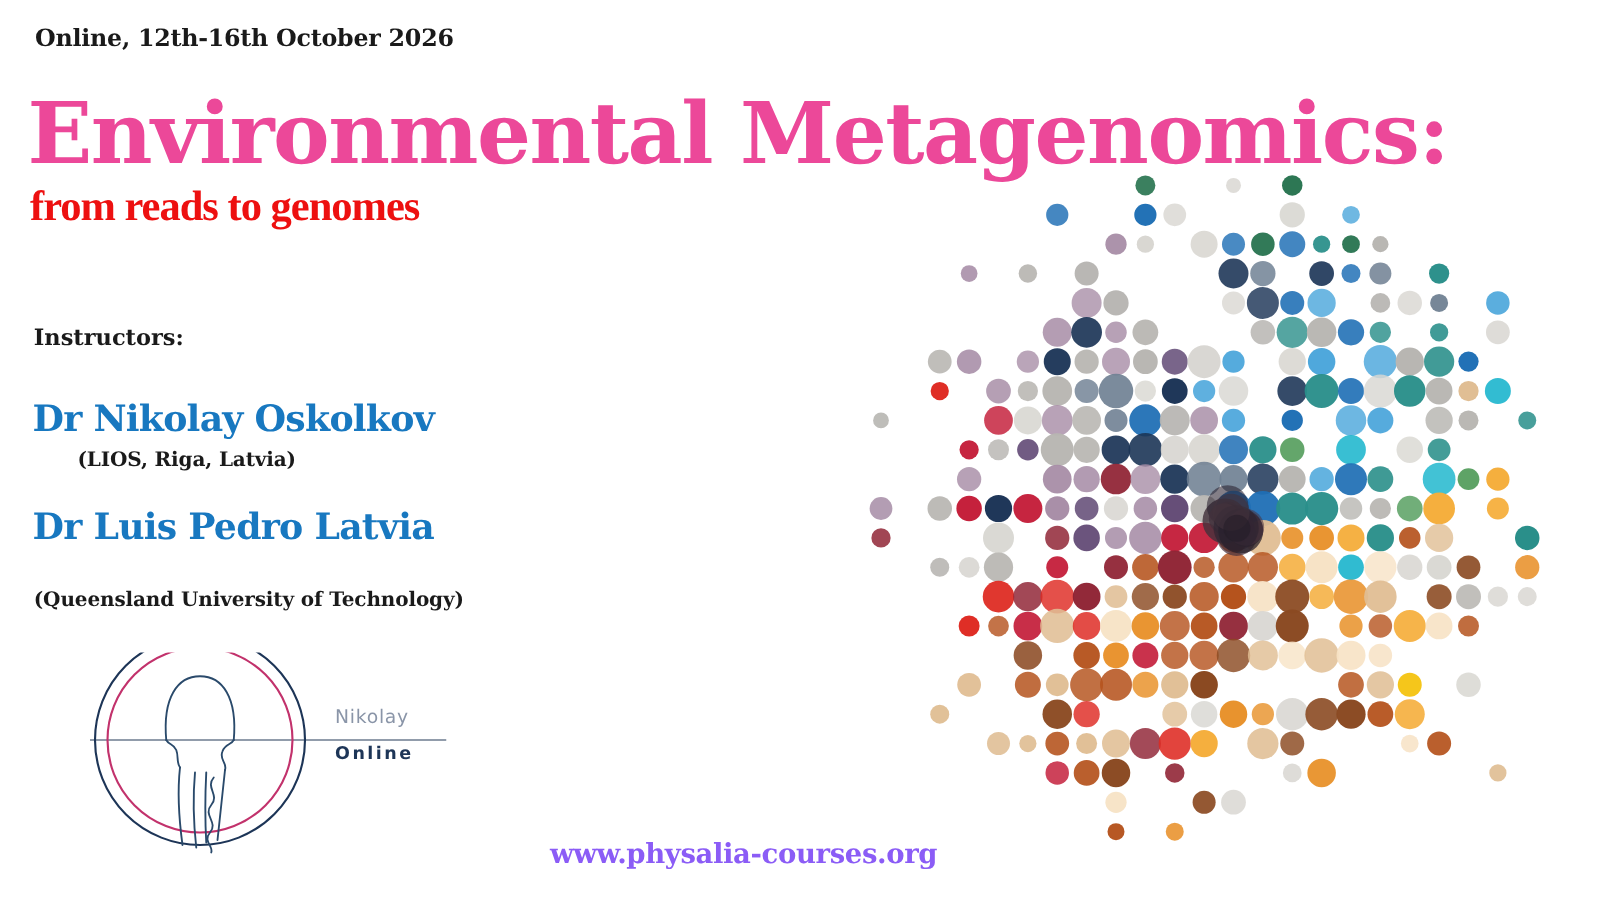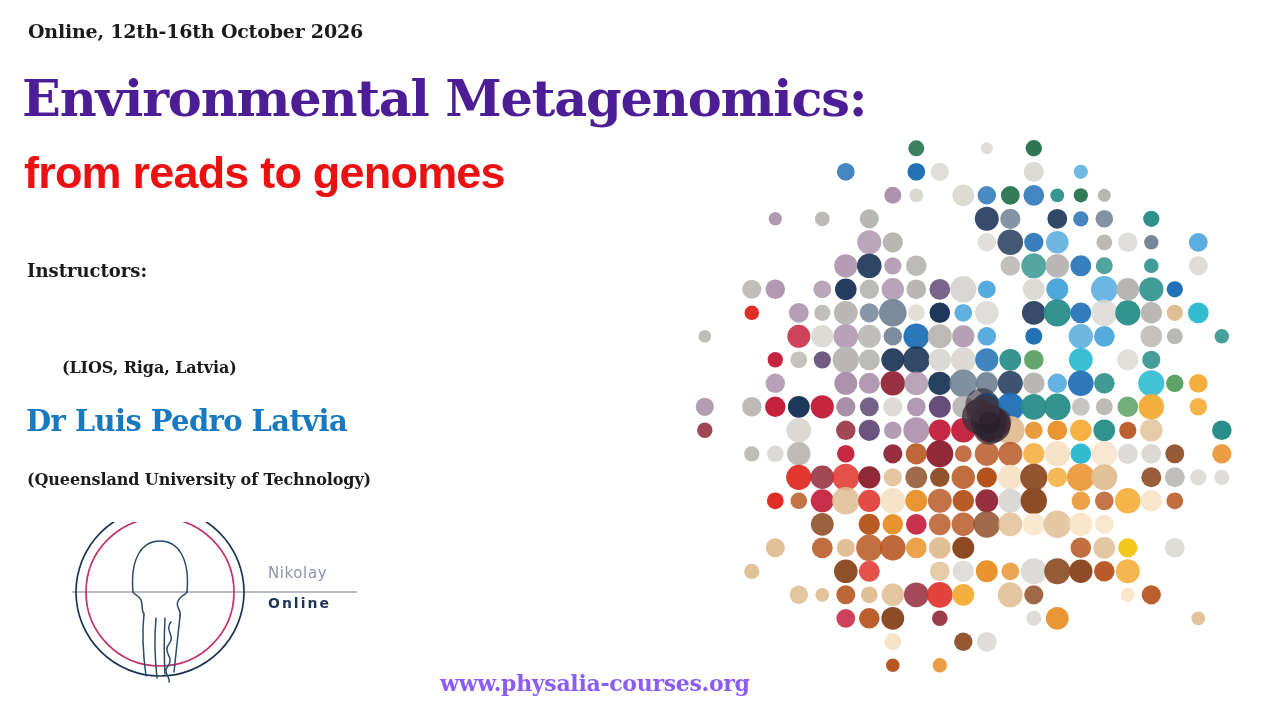--- a/index.html
+++ b/index.html
@@ -31,34 +31,34 @@
     color: #1a1a1a;
     white-space: nowrap;
   }
 
   .title-main {
     position: absolute;
     left: 22px;
     top: 72px;
     font-family: "DejaVu Serif", serif;
     font-weight: 700;
-    font-size: 51px;
+    font-size: 68px;
     line-height: 1.05;
     letter-spacing: -1.2px;
-    color: #4c1d95;
+    color: #ec4899;
     white-space: nowrap;
   }
 
   .title-sub {
     position: absolute;
     left: 24px;
     top: 147px;
-    font-family: Liberation Sans, sans-serif;
-    font-weight: 700;
-    font-size: 45px;
+    font-family: Liberation Serif, serif;
+    font-weight: 700;
+    font-size: 34px;
     letter-spacing: -0.8px;
     color: #ED1010;
     white-space: nowrap;
   }
 
   .instructors-label {
     position: absolute;
     left: 27px;
     top: 250px;
     font-family: "DejaVu Serif", serif;
@@ -154,20 +154,21 @@
 <div id="poster">
 
   <div class="date-line">Online, 12th-16th October 2026</div>
 
   <div class="title-main">Environmental Metagenomics:</div>
 
   <div class="title-sub">from reads to genomes</div>
 
   <div class="instructors-label">Instructors:</div>
 
+  <div class="instr-name n1">Dr Nikolay Oskolkov</div>
   <div class="instr-aff a1">(LIOS, Riga, Latvia)</div>
 
   <div class="instr-name n2">Dr Luis Pedro Latvia</div>
   <div class="instr-aff a2">(Queensland University of Technology)</div>
 
   <div id="logo-wrap">
     <svg width="290" height="170" viewBox="0 0 290 170">
 
       <line x1="0" y1="70" x2="285" y2="70" stroke="#6d7b8f" stroke-width="1.1"></line>
 

